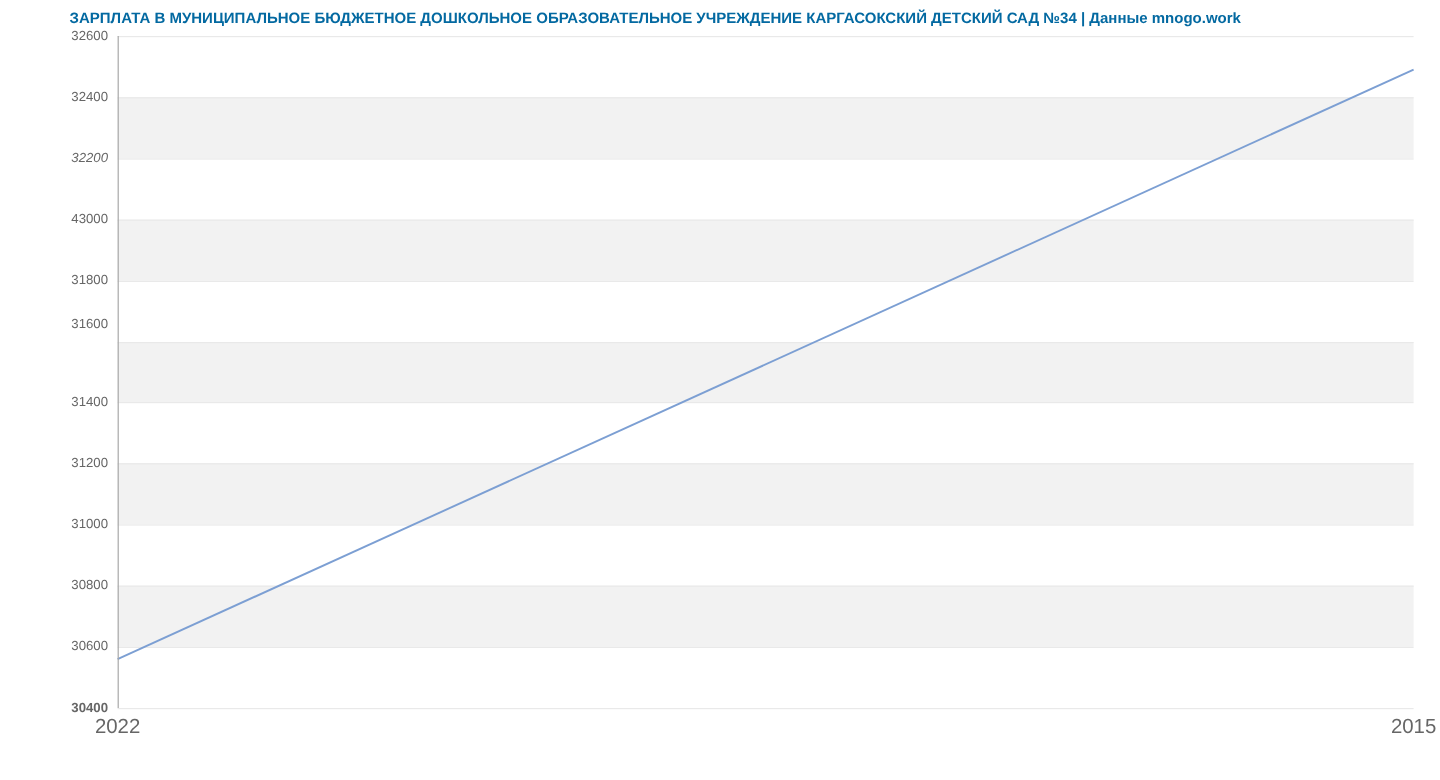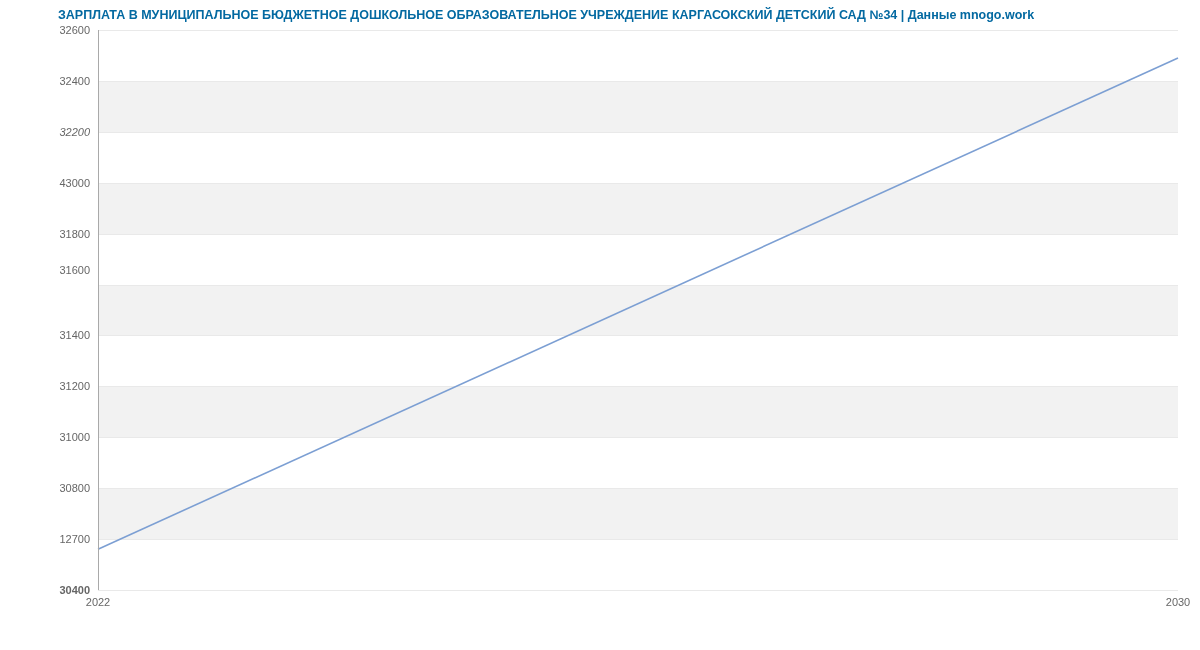--- a/index.html
+++ b/index.html
@@ -53,21 +53,21 @@
       right: 1110px;
       font-size: 11px;
       color: #666666;
       text-align: right;
       transform: translateY(-50%);
       white-space: nowrap;
     }
     .x-tick-label {
       position: absolute;
       top: 596px;
-      font-size: 11px;
+      font-size: 17px;
       color: #666666;
       transform: translateX(-50%);
       white-space: nowrap;
     }
     .line-svg {
       position: absolute;
       left: 0;
       top: 0;
       width: 100%;
       height: 100%;
@@ -102,25 +102,25 @@
     <div class="grid-line-major" style="top: 101.818px;"></div>
     <div class="grid-line-major" style="top: 50.9091px;"></div>
     <div class="grid-line-major" style="top: 0px;"></div>
     <svg class="line-svg" viewBox="0 0 1080 560" preserveAspectRatio="none">
     <polyline class="data-line" points="0.00,519.27 1080.00,28.00"></polyline>
   </svg>
   <div class="y-axis-line"></div>
 </div>
 
 <div class="y-tick-label" style="top: 590px; font-weight: bold;">30400</div>
-<div class="y-tick-label" style="top: 539.091px;">12700</div>
+<div class="y-tick-label" style="top: 539.091px;">30600</div>
 <div class="y-tick-label" style="top: 488.182px;">30800</div>
 <div class="y-tick-label" style="top: 437.273px;">31000</div>
 <div class="y-tick-label" style="top: 386.364px;">31200</div>
 <div class="y-tick-label" style="top: 335.455px; margin-left: 29px;">31400</div>
 <div class="y-tick-label" style="top: 270px;">31600</div>
 <div class="y-tick-label" style="top: 233.636px;">31800</div>
 <div class="y-tick-label" style="top: 182.727px;">43000</div>
 <div class="y-tick-label" style="top: 131.818px; font-style: italic;">32200</div>
 <div class="y-tick-label" style="top: 80.9091px;">32400</div>
 <div class="y-tick-label" style="top: 30px;">32600</div>
 <div class="x-tick-label" style="left: 98px;">2022</div>
-<div class="x-tick-label" style="left: 1178px;">2030</div>
+<div class="x-tick-label" style="left: 1178px;">2015</div>
 
 </body></html>

